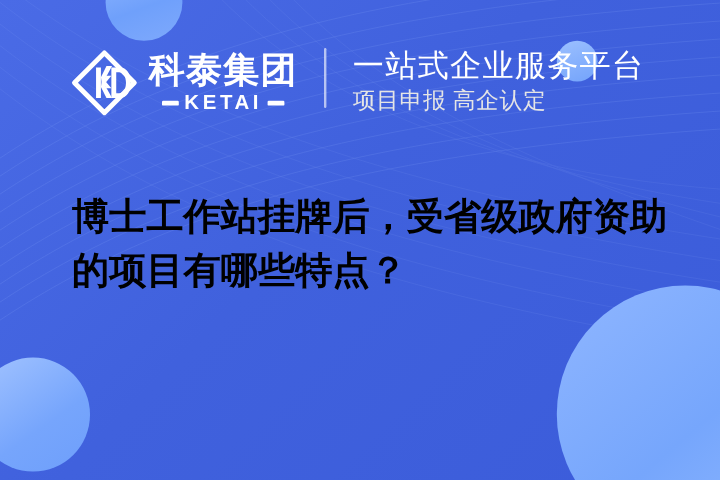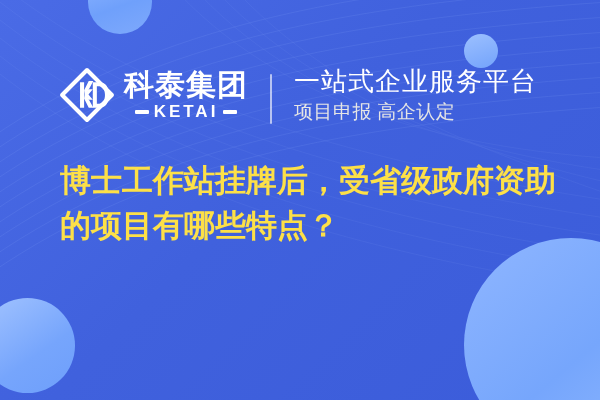--- a/index.html
+++ b/index.html
@@ -72,21 +72,21 @@
   }
 
   
   .header {
     position: absolute;
     left: 0;
     top: 40px;
     width: 600px;
     height: 84px;
     display: flex;
-    align-items: flex-end;
+    align-items: flex-start;
   }
 
   .brand {
     display: flex;
     align-items: center;
     margin-left: 58px;
   }
 
   .brand-mark {
     width: 58px;
@@ -169,21 +169,21 @@
     margin-top: 3px;
     white-space: nowrap;
   }
 
   
   .title {
     position: absolute;
     left: 60px;
     top: 158px;
     width: 500px;
-    color: #fde047;
+    color: #000000;
     font-size: 31px;
     line-height: 45px;
     font-weight: 700;
     letter-spacing: 0px;
   }
 </style>
 </head>
 <body>
 
 <div id="banner">

